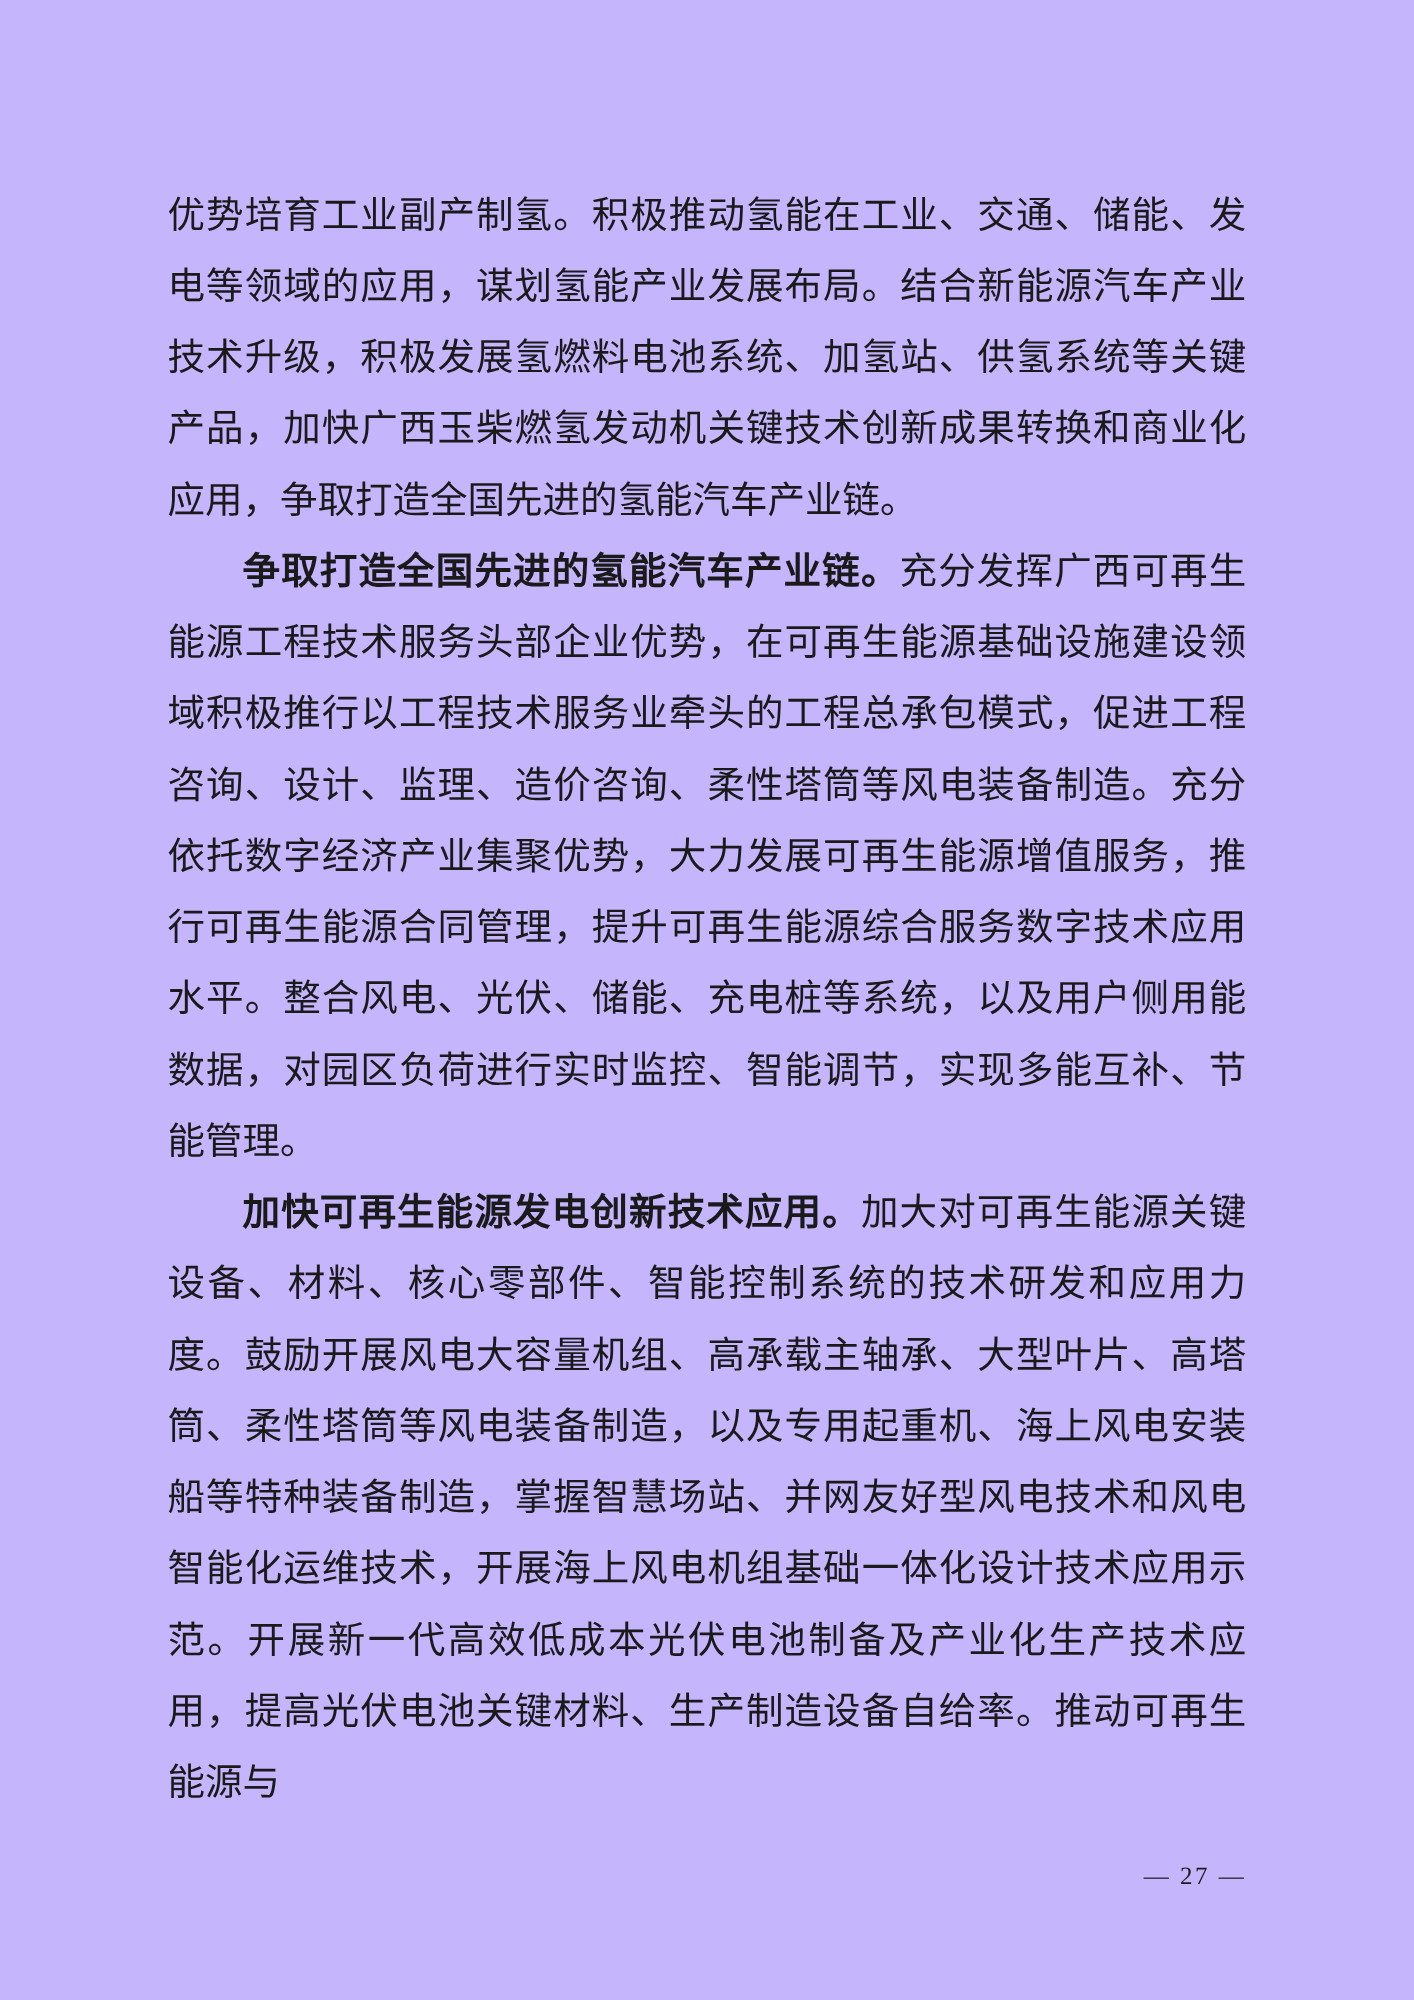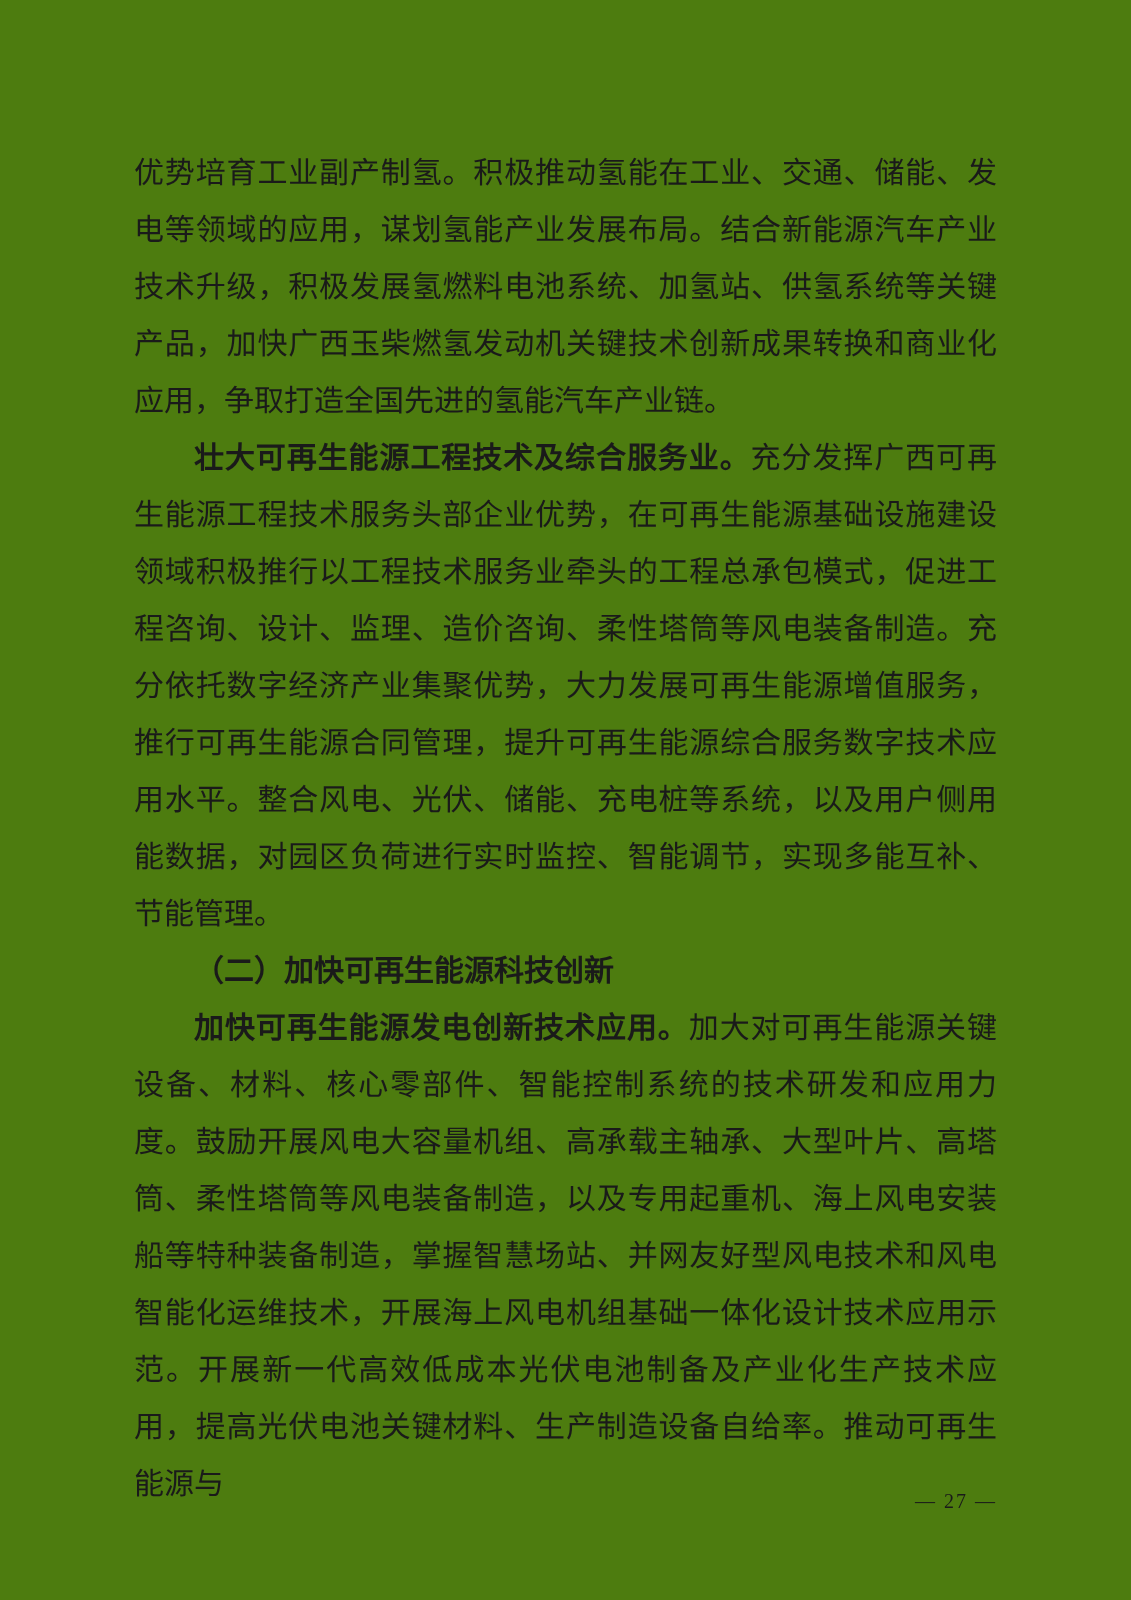--- a/index.html
+++ b/index.html
@@ -5,21 +5,21 @@
   * { margin: 0; padding: 0; box-sizing: border-box; }
   html, body {
     width: 1131px;
     background: #ffffff;
     font-family: "Liberation Serif", "DejaVu Serif", serif;
   }
   .doc-page {
     position: relative;
     width: 1131px;
     height: 1600px;
-    background: #4d7c0f;
+    background: #c4b5fd;
     overflow: hidden;
   }
   .text-block {
     position: absolute;
     left: 134px;
     top: 144px;
     width: 863px;
     font-size: 30px;
     line-height: 57px;
     color: #1a1a1a;
@@ -52,22 +52,21 @@
   }
 </style>
 </head>
 <body>
 
 <div class="doc-page">
   <div class="text-block">
 
     <p class="para"><span>优势培育工业副产制氢。积极推动氢能在工业、交通、储能、发电等领域的应用，谋划氢能产业发展布局。结合新能源汽车产业技术升级，积极发展氢燃料电池系统、加氢站、供氢系统等关键产品，加快广西玉柴燃氢发动机关键技术创新成果转换和商业化应用，争取打造全国先进的氢能汽车产业链。</span></p>
 
-    <p class="para indent"><span class="lead">壮大可再生能源工程技术及综合服务业。</span><span>充分发挥广西可再生能源工程技术服务头部企业优势，在可再生能源基础设施建设领域积极推行以工程技术服务业牵头的工程总承包模式，促进工程咨询、设计、监理、造价咨询、柔性塔筒等风电装备制造。充分依托数字经济产业集聚优势，大力发展可再生能源增值服务，推行可再生能源合同管理，提升可再生能源综合服务数字技术应用水平。整合风电、光伏、储能、充电桩等系统，以及用户侧用能数据，对园区负荷进行实时监控、智能调节，实现多能互补、节能管理。</span></p>
+    <p class="para indent"><span class="lead">争取打造全国先进的氢能汽车产业链。</span><span>充分发挥广西可再生能源工程技术服务头部企业优势，在可再生能源基础设施建设领域积极推行以工程技术服务业牵头的工程总承包模式，促进工程咨询、设计、监理、造价咨询、柔性塔筒等风电装备制造。充分依托数字经济产业集聚优势，大力发展可再生能源增值服务，推行可再生能源合同管理，提升可再生能源综合服务数字技术应用水平。整合风电、光伏、储能、充电桩等系统，以及用户侧用能数据，对园区负荷进行实时监控、智能调节，实现多能互补、节能管理。</span></p>
 
-    <p class="para heading"><span>（二）加快可再生能源科技创新</span></p>
 
     <p class="para indent"><span class="lead">加快可再生能源发电创新技术应用。</span><span>加大对可再生能源关键设备、材料、核心零部件、智能控制系统的技术研发和应用力度。鼓励开展风电大容量机组、高承载主轴承、大型叶片、高塔筒、柔性塔筒等风电装备制造，以及专用起重机、海上风电安装船等特种装备制造，掌握智慧场站、并网友好型风电技术和风电智能化运维技术，开展海上风电机组基础一体化设计技术应用示范。开展新一代高效低成本光伏电池制备及产业化生产技术应用，提高光伏电池关键材料、生产制造设备自给率。推动可再生能源与</span></p>
 
   </div>
 
   <div class="page-number">— 27 —</div>
 </div>
 
 </body></html>

